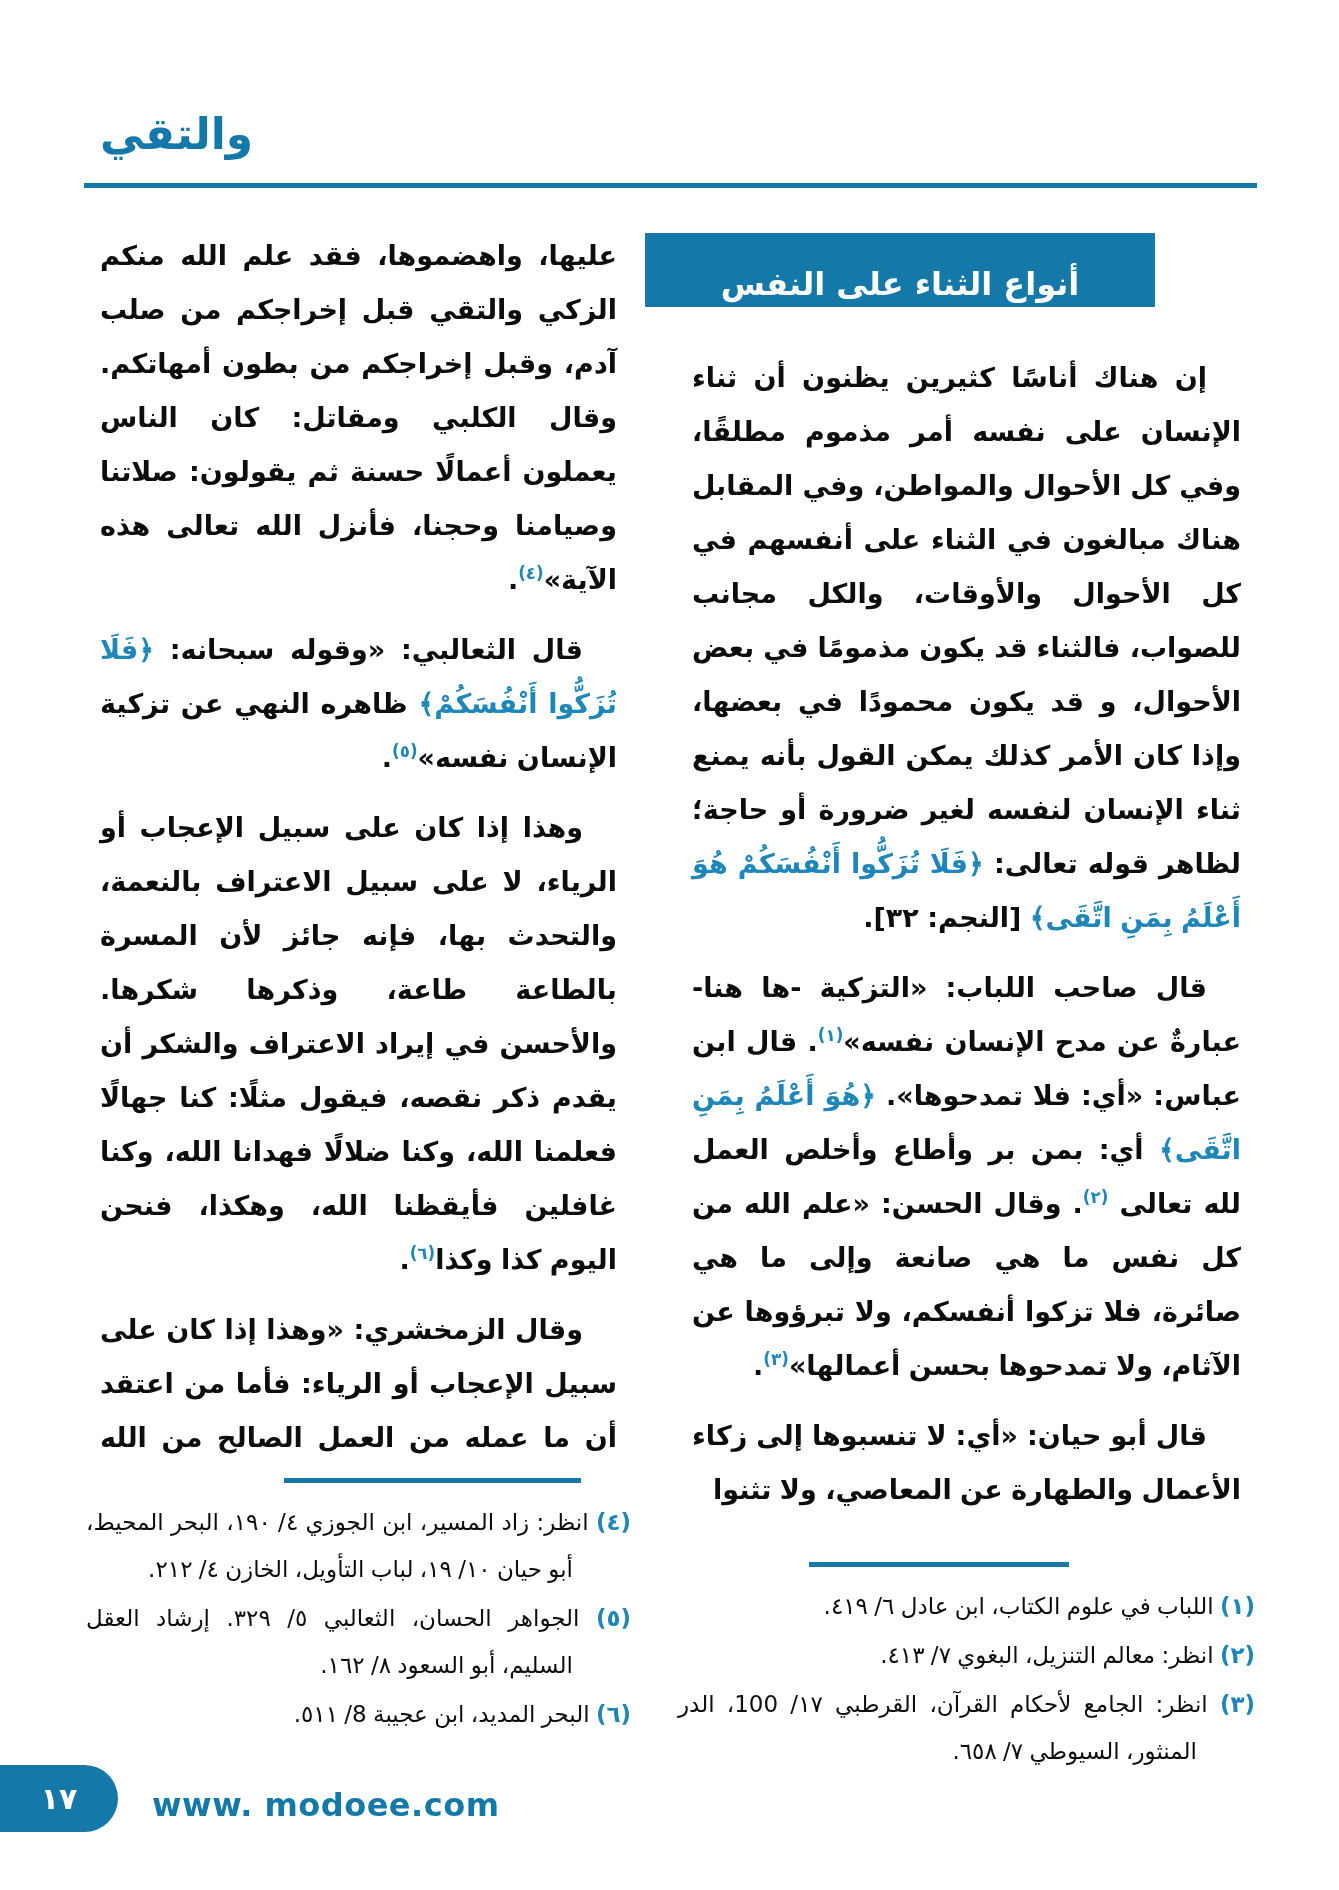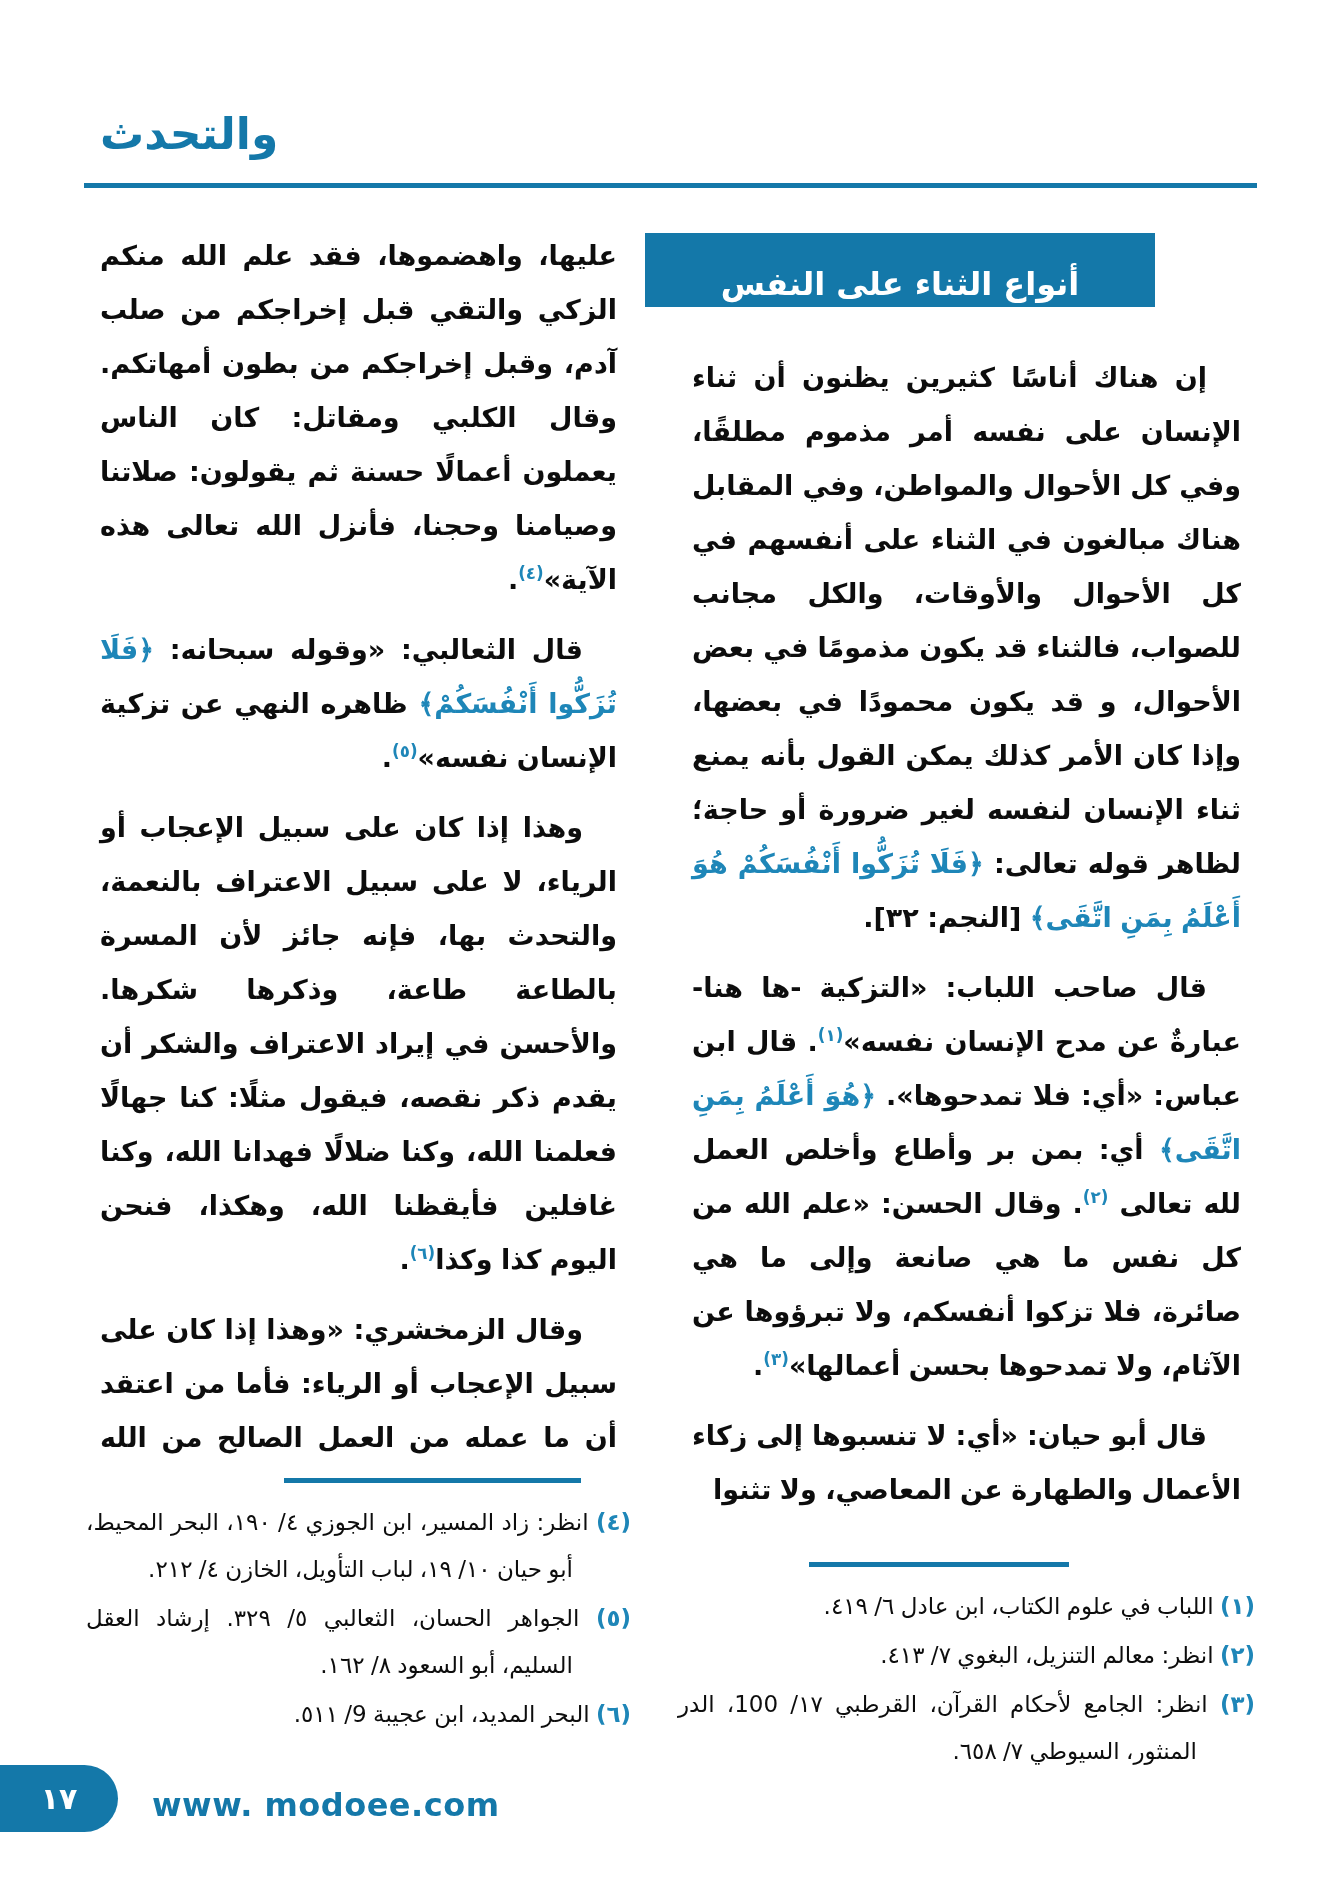--- a/index.html
+++ b/index.html
@@ -89,21 +89,21 @@
     position:absolute;left:152px;top:1786px;
     color:var(--accent);font-size:32px;font-weight:bold;
     letter-spacing:0.5px;
   }
 </style>
 </head>
 <body>
 
 <div class="page">
 
-  <div class="logo">والتحدث</div>
+  <div class="logo">والتقي</div>
   <div class="top-rule"></div>
 
   <div class="section-header">
     <span>أنواع الثناء على النفس</span>
   </div>
 
   <div class="col col-first">
     <div id="paras-first">
         <p class="para"><span>إن هناك أناسًا كثيرين يظنون أن ثناء الإنسان على نفسه أمر مذموم مطلقًا، وفي كل الأحوال والمواطن، وفي المقابل هناك مبالغون في الثناء على أنفسهم في كل الأحوال والأوقات، والكل مجانب للصواب، فالثناء قد يكون مذمومًا في بعض الأحوال، و قد يكون محمودًا في بعضها، وإذا كان الأمر كذلك يمكن القول بأنه يمنع ثناء الإنسان لنفسه لغير ضرورة أو حاجة؛ لظاهر قوله تعالى: </span><span class="verse">﴿فَلَا تُزَكُّوا أَنْفُسَكُمْ هُوَ أَعْلَمُ بِمَنِ اتَّقَى﴾</span><span> [النجم: ٣٢].</span></p>
         <p class="para"><span>قال صاحب اللباب: «التزكية -ها هنا- عبارةٌ عن مدح الإنسان نفسه»</span><sup class="ref">(١)</sup><span>. قال ابن عباس: «أي: فلا تمدحوها». </span><span class="verse">﴿هُوَ أَعْلَمُ بِمَنِ اتَّقَى﴾</span><span> أي: بمن بر وأطاع وأخلص العمل لله تعالى </span><sup class="ref">(٢)</sup><span>. وقال الحسن: «علم الله من كل نفس ما هي صانعة وإلى ما هي صائرة، فلا تزكوا أنفسكم، ولا تبرؤوها عن الآثام، ولا تمدحوها بحسن أعمالها»</span><sup class="ref">(٣)</sup><span>.</span></p>
@@ -127,21 +127,21 @@
         <p class="footnote"><span class="fn-num">(٢)</span><span> انظر: معالم التنزيل، البغوي ٧/ ٤١٣.</span></p>
         <p class="footnote"><span class="fn-num">(٣)</span><span> انظر: الجامع لأحكام القرآن، القرطبي ١٧/ 100، الدر المنثور، السيوطي ٧/ ٦٥٨.</span></p>
       </div>
   </div>
 
   <div class="fn-block fn-second">
     <div class="fn-rule"></div>
     <div id="fns-second">
         <p class="footnote"><span class="fn-num">(٤)</span><span> انظر: زاد المسير، ابن الجوزي ٤/ ١٩٠، البحر المحيط، أبو حيان ١٠/ ١٩، لباب التأويل، الخازن ٤/ ٢١٢.</span></p>
         <p class="footnote"><span class="fn-num">(٥)</span><span> الجواهر الحسان، الثعالبي ٥/ ٣٢٩. إرشاد العقل السليم، أبو السعود ٨/ ١٦٢.</span></p>
-        <p class="footnote"><span class="fn-num">(٦)</span><span> البحر المديد، ابن عجيبة 9/ ٥١١.</span></p>
+        <p class="footnote"><span class="fn-num">(٦)</span><span> البحر المديد، ابن عجيبة 8/ ٥١١.</span></p>
       </div>
   </div>
 
   <div class="page-tab">
     <span>١٧</span>
   </div>
   <div class="website">www. modoee.com</div>
 
 </div>
 

